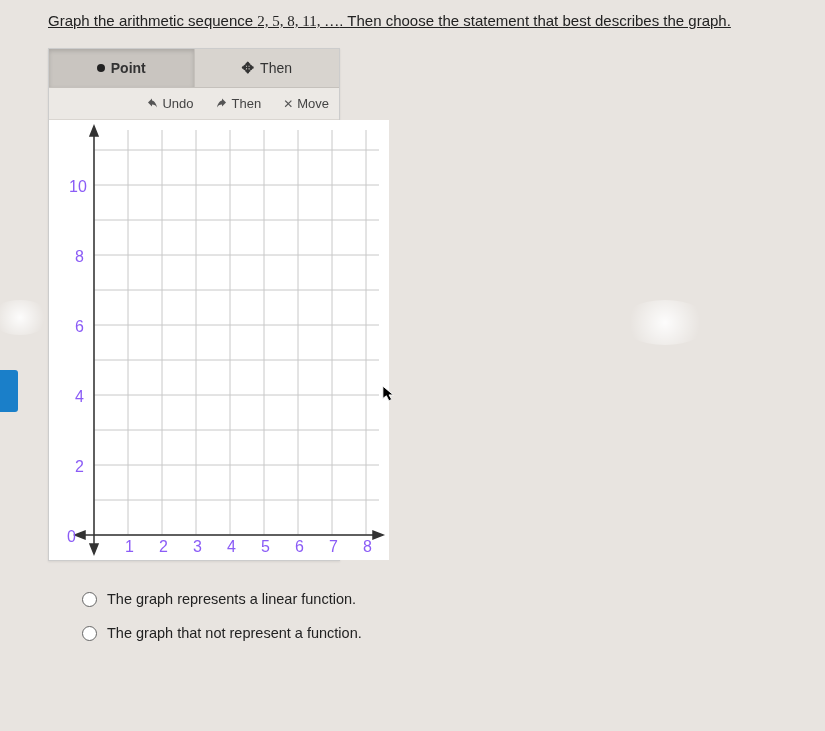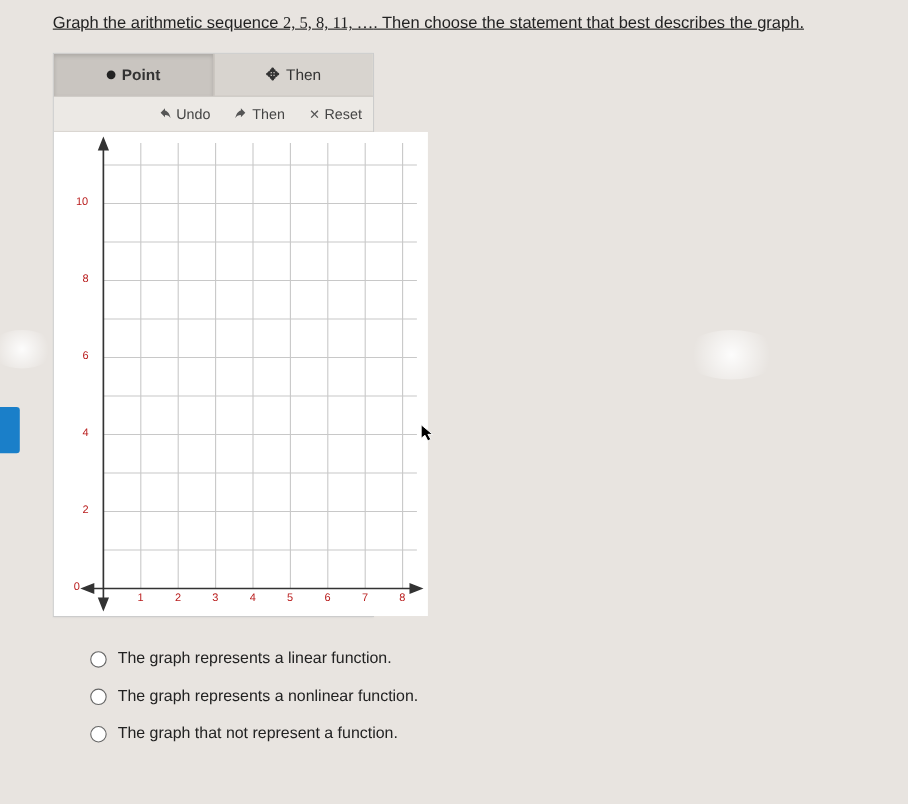--- a/index.html
+++ b/index.html
@@ -72,22 +72,22 @@
       position: relative;
       background: #fff;
     }
     .grid-svg {
       position: absolute;
       top: 0; left: 0;
       width: 100%; height: 100%;
     }
     .axis-label {
       position: absolute;
-      font-size: 10px;
-      color: #b91c1c;
+      font-size: 16px;
+      color: #8b5cf6;
       font-family: Arial, sans-serif;
     }
     .side-tab {
       position: absolute;
       left: 0;
       top: 370px;
       width: 18px;
       height: 42px;
       background: #1a7fc9;
       border-radius: 0 3px 3px 0;
@@ -163,21 +163,21 @@
       <span>Undo</span>
     </div>
     <div class="action-btn">
       <svg class="icon-svg" viewBox="0 0 24 24">
           <path d="M12 5V1l8 8-8 8v-4c-5 0-8 2-10 6 1-7 5-13 10-14z" fill="#555"></path>
         </svg>
       <span>Then</span>
     </div>
     <div class="action-btn">
       <span style="font-size:12px;color:#555;">✕</span>
-      <span>Reset</span>
+      <span>Move</span>
     </div>
   </div>
   <div class="graph-area">
     <svg class="grid-svg" viewBox="0 0 340 440">
       <g stroke="#c8c8c8" stroke-width="1">
         <line x1="45" y1="10" x2="45" y2="415"></line>
         <line x1="79" y1="10" x2="79" y2="415"></line>
         <line x1="113" y1="10" x2="113" y2="415"></line>
         <line x1="147" y1="10" x2="147" y2="415"></line>
         <line x1="181" y1="10" x2="181" y2="415"></line>
@@ -224,24 +224,20 @@
   </div>
 </div>
 
 <div class="answers">
   <div class="answer-option">
     <div class="radio"></div>
     <span>The graph represents a linear function.</span>
   </div>
   <div class="answer-option">
     <div class="radio"></div>
-    <span>The graph represents a nonlinear function.</span>
-  </div>
-  <div class="answer-option">
-    <div class="radio"></div>
     <span>The graph that not represent a function.</span>
   </div>
 </div>
 
 <svg class="cursor-img" viewBox="0 0 16 20">
   <path d="M1 1 L1 15 L5 12 L8 18 L11 16 L8 11 L13 11 Z" fill="#000" stroke="#fff" stroke-width="1"></path>
 </svg>
 
 <div class="glare left"></div>
 <div class="glare right"></div>

